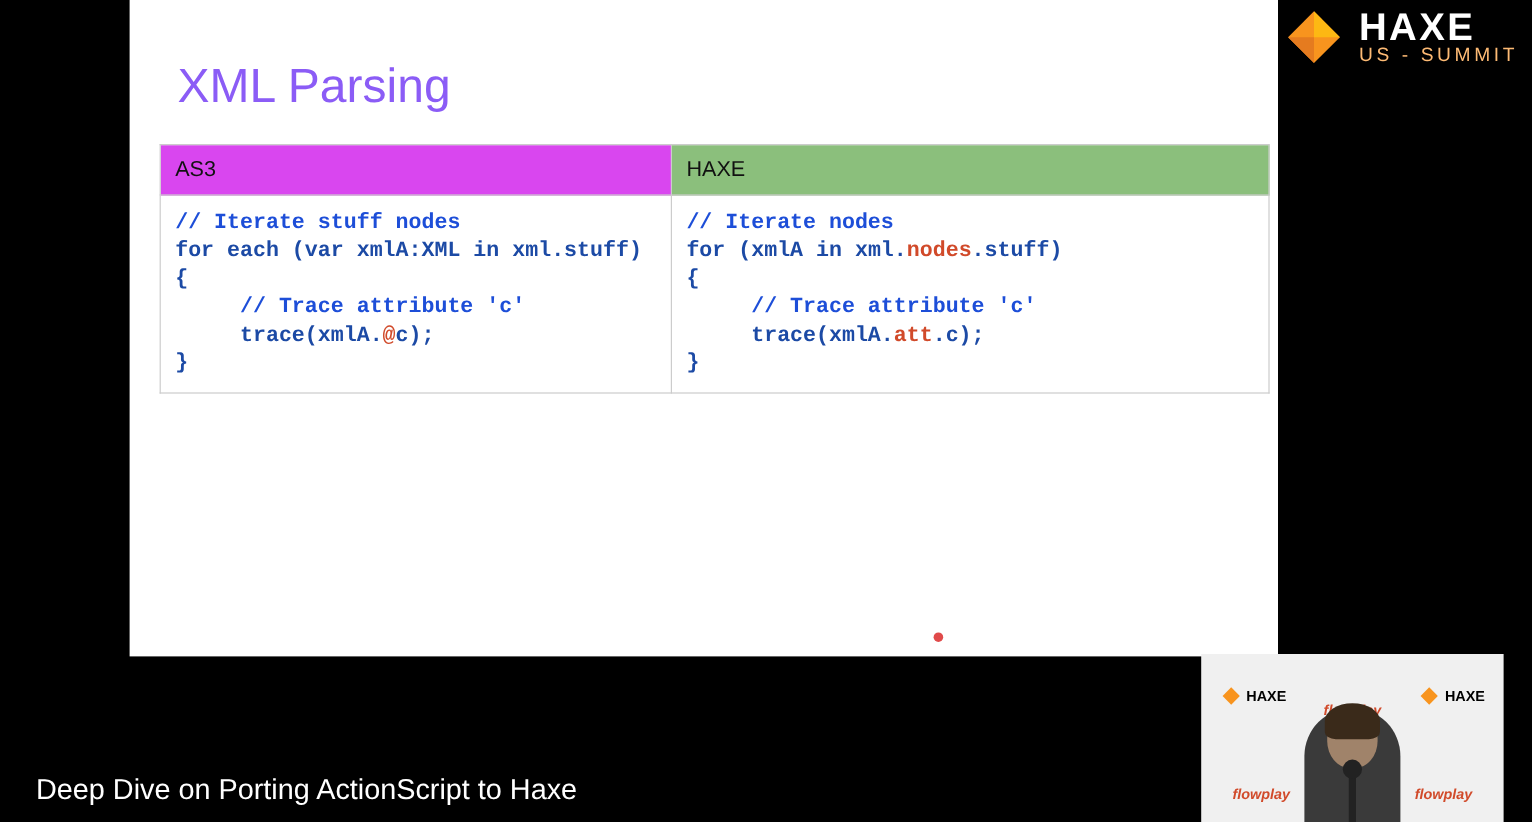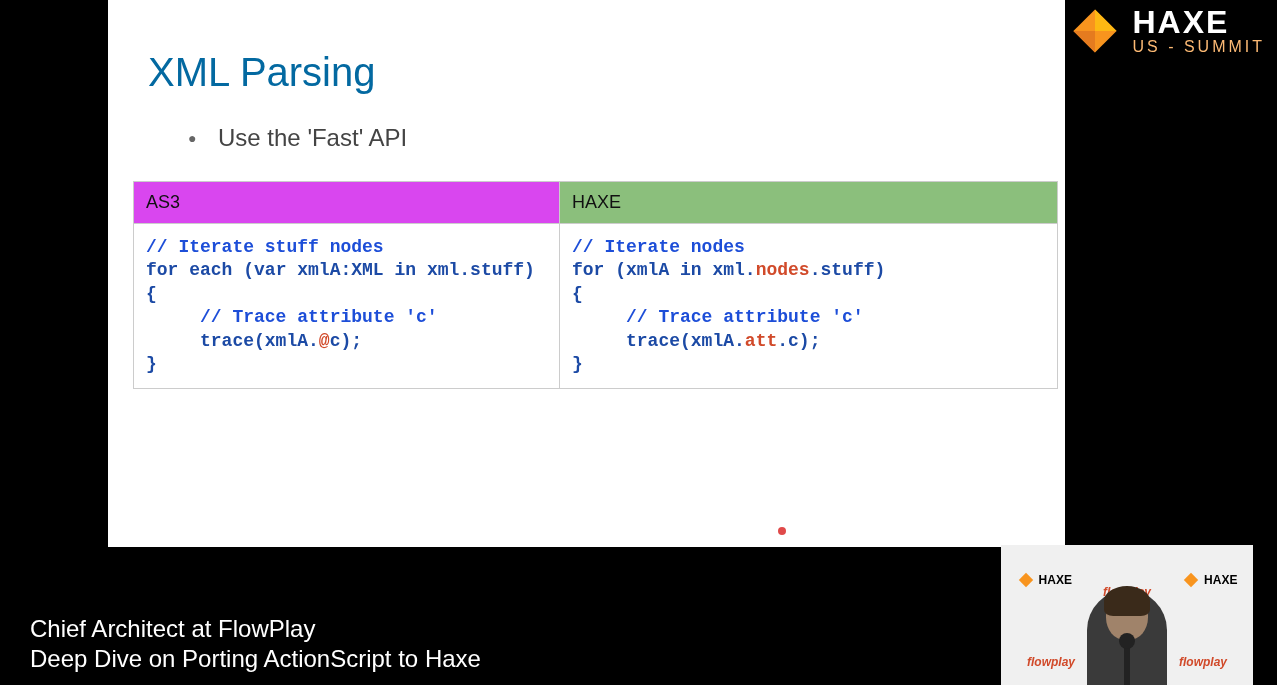--- a/index.html
+++ b/index.html
@@ -18,21 +18,21 @@
     .slide-area {
       position: absolute;
       left: 108px;
       top: 0;
       width: 957px;
       height: 547px;
       background: #ffffff;
     }
     .slide-title {
       font-size: 40px;
-      color: #0369a1;
+      color: #8b5cf6;
       margin: 50px 0 0 40px;
       font-weight: normal;
     }
     .bullet-list {
       margin: 25px 0 0 80px;
       list-style: none;
     }
     .bullet-list li {
       font-size: 24px;
       color: #444;
@@ -220,21 +220,20 @@
       background: #222;
       border-radius: 50%;
     }
   </style>
 </head>
 <body>
 
 <div class="slide-area">
   <h1 class="slide-title">XML Parsing</h1>
   <ul class="bullet-list">
-    <li>Use the 'Fast' API</li>
   </ul>
   <table class="code-table">
     <tbody>
         <tr>
       <th class="th-as3">AS3</th>
       <th class="th-haxe">HAXE</th>
     </tr>
     <tr>
       <td><span class="c-comment">// Iterate stuff nodes</span>
 <span class="c-keyword">for each </span><span class="c-plain">(</span><span class="c-keyword">var </span><span class="c-plain">xmlA:XML </span><span class="c-keyword">in </span><span class="c-plain">xml.stuff)</span>
@@ -260,21 +259,20 @@
     <polygon points="30,6 54,30 30,30" fill="#fdb813"></polygon>
     <polygon points="30,54 6,30 30,30" fill="#e57b1f"></polygon>
   </svg>
   <div class="haxe-logo-text">
     <div class="big">HAXE</div>
     <div class="small">US - SUMMIT</div>
   </div>
 </div>
 
 <div class="lower-third">
-  <div class="speaker-role">Chief Architect at FlowPlay</div>
   <div class="talk-title">Deep Dive on Porting ActionScript to Haxe</div>
 </div>
 
 <div class="webcam-area">
   <div class="webcam-bg-row">
     <div class="mini-logo">
       <svg class="mini-haxe-icon" viewBox="0 0 20 20">
         <polygon points="10,2 18,10 10,18 2,10" fill="#f8941e"></polygon>
       </svg>
       <span>HAXE</span>

